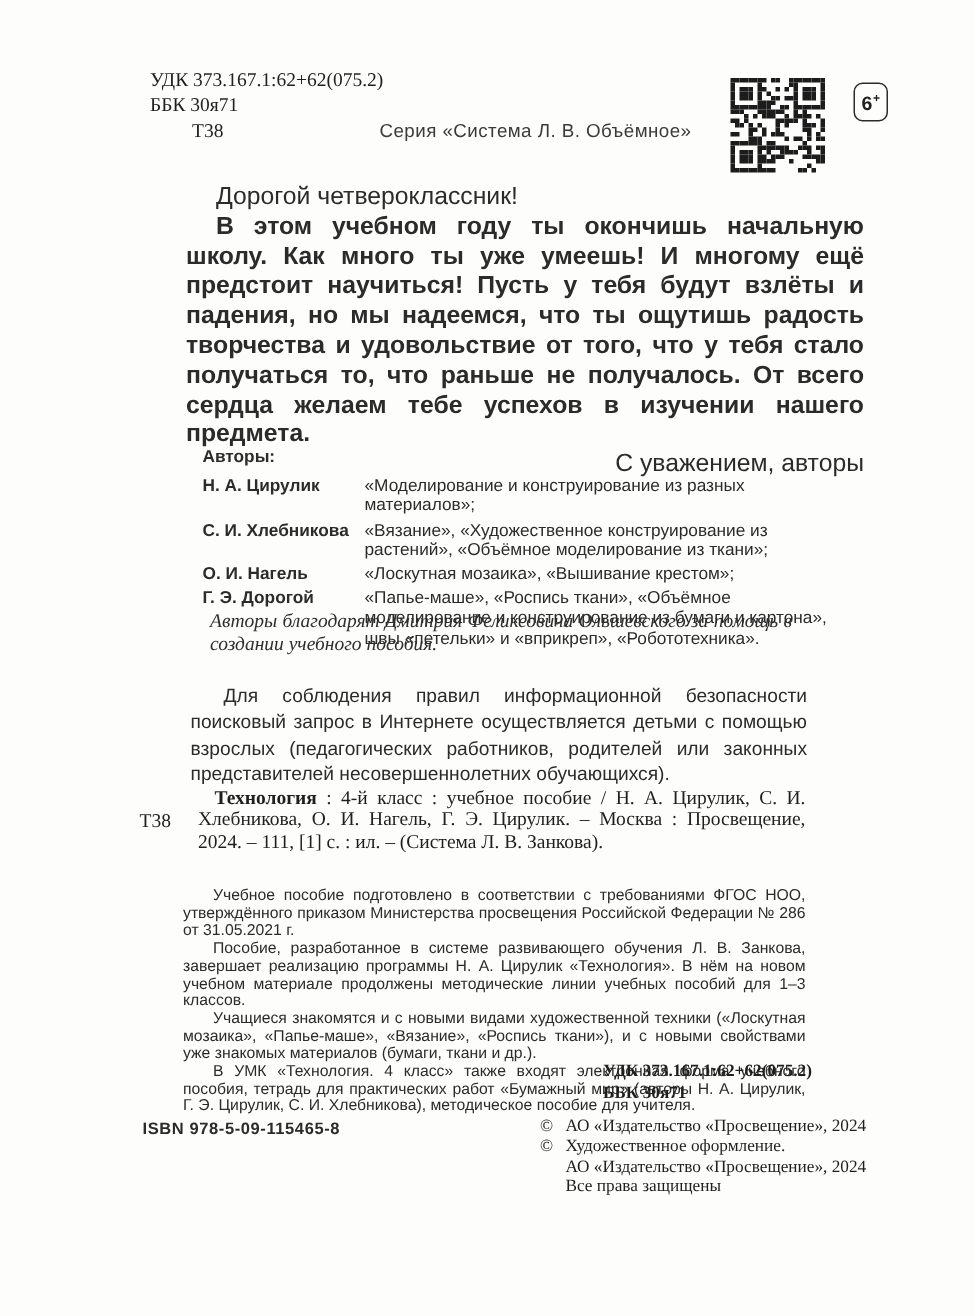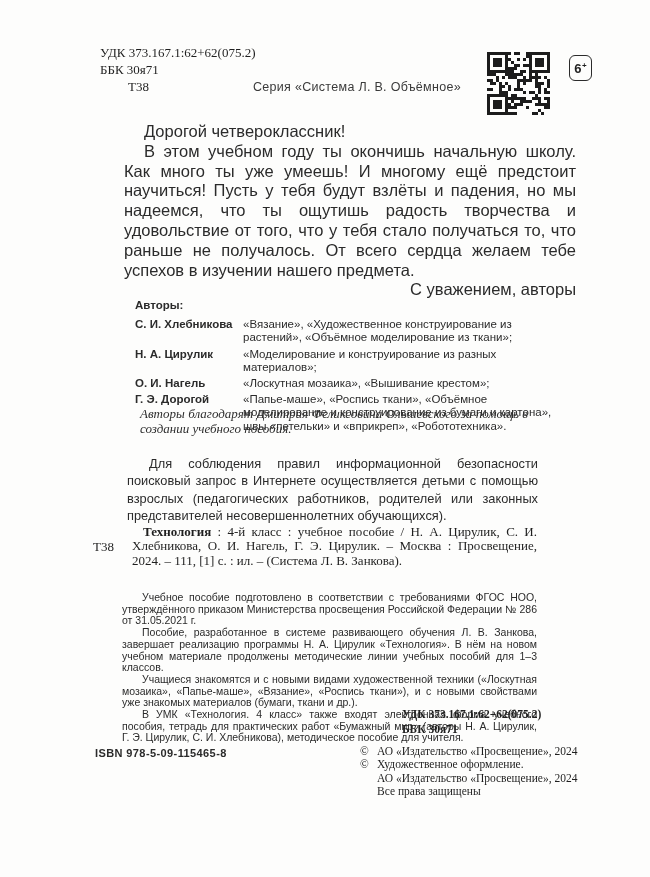--- a/index.html
+++ b/index.html
@@ -40,21 +40,21 @@
     font-size: 13px; font-weight: bold; color: #1f1f1f;
   }
   .age-badge .plus { font-size: 8px; margin-left: 0.5px; margin-top: -6px; }
 
   
   .intro {
     position: absolute; left: 124px; top: 122px; width: 452px;
     font-size: 16.5px; line-height: 19.8px; color: #2b2b2b;
   }
   .intro .salutation { text-indent: 20px; }
-  .intro .body { margin: 0; text-align: justify; text-indent: 20px; }
+  .intro .body { margin: 0; text-align: justify; text-indent: 20px; font-weight: bold; }
   .intro .signature { text-align: right; }
 
   
   .authors {
     position: absolute; left: 135px; top: 299px;
     font-size: 11.5px; line-height: 13.2px; color: #2b2b2b;
   }
   .authors .heading { font-weight: bold; margin-bottom: 6px; }
   .authors .row { display: flex; margin-bottom: 3px; }
   .authors .name { width: 108px; flex-shrink: 0; font-weight: bold; }
@@ -360,26 +360,26 @@
 
   <div class="intro sans">
     <div class="salutation">Дорогой четвероклассник!</div>
     <p class="body">В этом учебном году ты окончишь начальную школу. Как много ты уже умеешь! И многому ещё предстоит научиться! Пусть у тебя будут взлёты и падения, но мы надеемся, что ты ощутишь радость творчества и удовольствие от того, что у тебя стало получаться то, что раньше не получалось. От всего сердца желаем тебе успехов в изучении нашего предмета.</p>
     <div class="signature">С уважением, авторы</div>
   </div>
 
   <div class="authors sans">
     <div class="heading">Авторы:</div>
     <div class="row">
+      <span class="name">Н. А. Цирулик</span>
+      <span class="works">«Моделирование и конструирование из разных материалов»;</span>
+    </div>
+    <div class="row">
       <span class="name">С. И. Хлебникова</span>
       <span class="works">«Вязание», «Художественное конструирование из растений», «Объёмное моделирование из ткани»;</span>
-    </div>
-    <div class="row">
-      <span class="name">Н. А. Цирулик</span>
-      <span class="works">«Моделирование и конструирование из разных материалов»;</span>
     </div>
     <div class="row">
       <span class="name">О. И. Нагель</span>
       <span class="works">«Лоскутная мозаика», «Вышивание крестом»;</span>
     </div>
     <div class="row">
       <span class="name">Г. Э. Дорогой</span>
       <span class="works">«Папье-маше», «Роспись ткани», «Объёмное моделирование и конструирование из бумаги и картона», швы «петельки» и «вприкреп», «Робототехника».</span>
     </div>
   </div>

